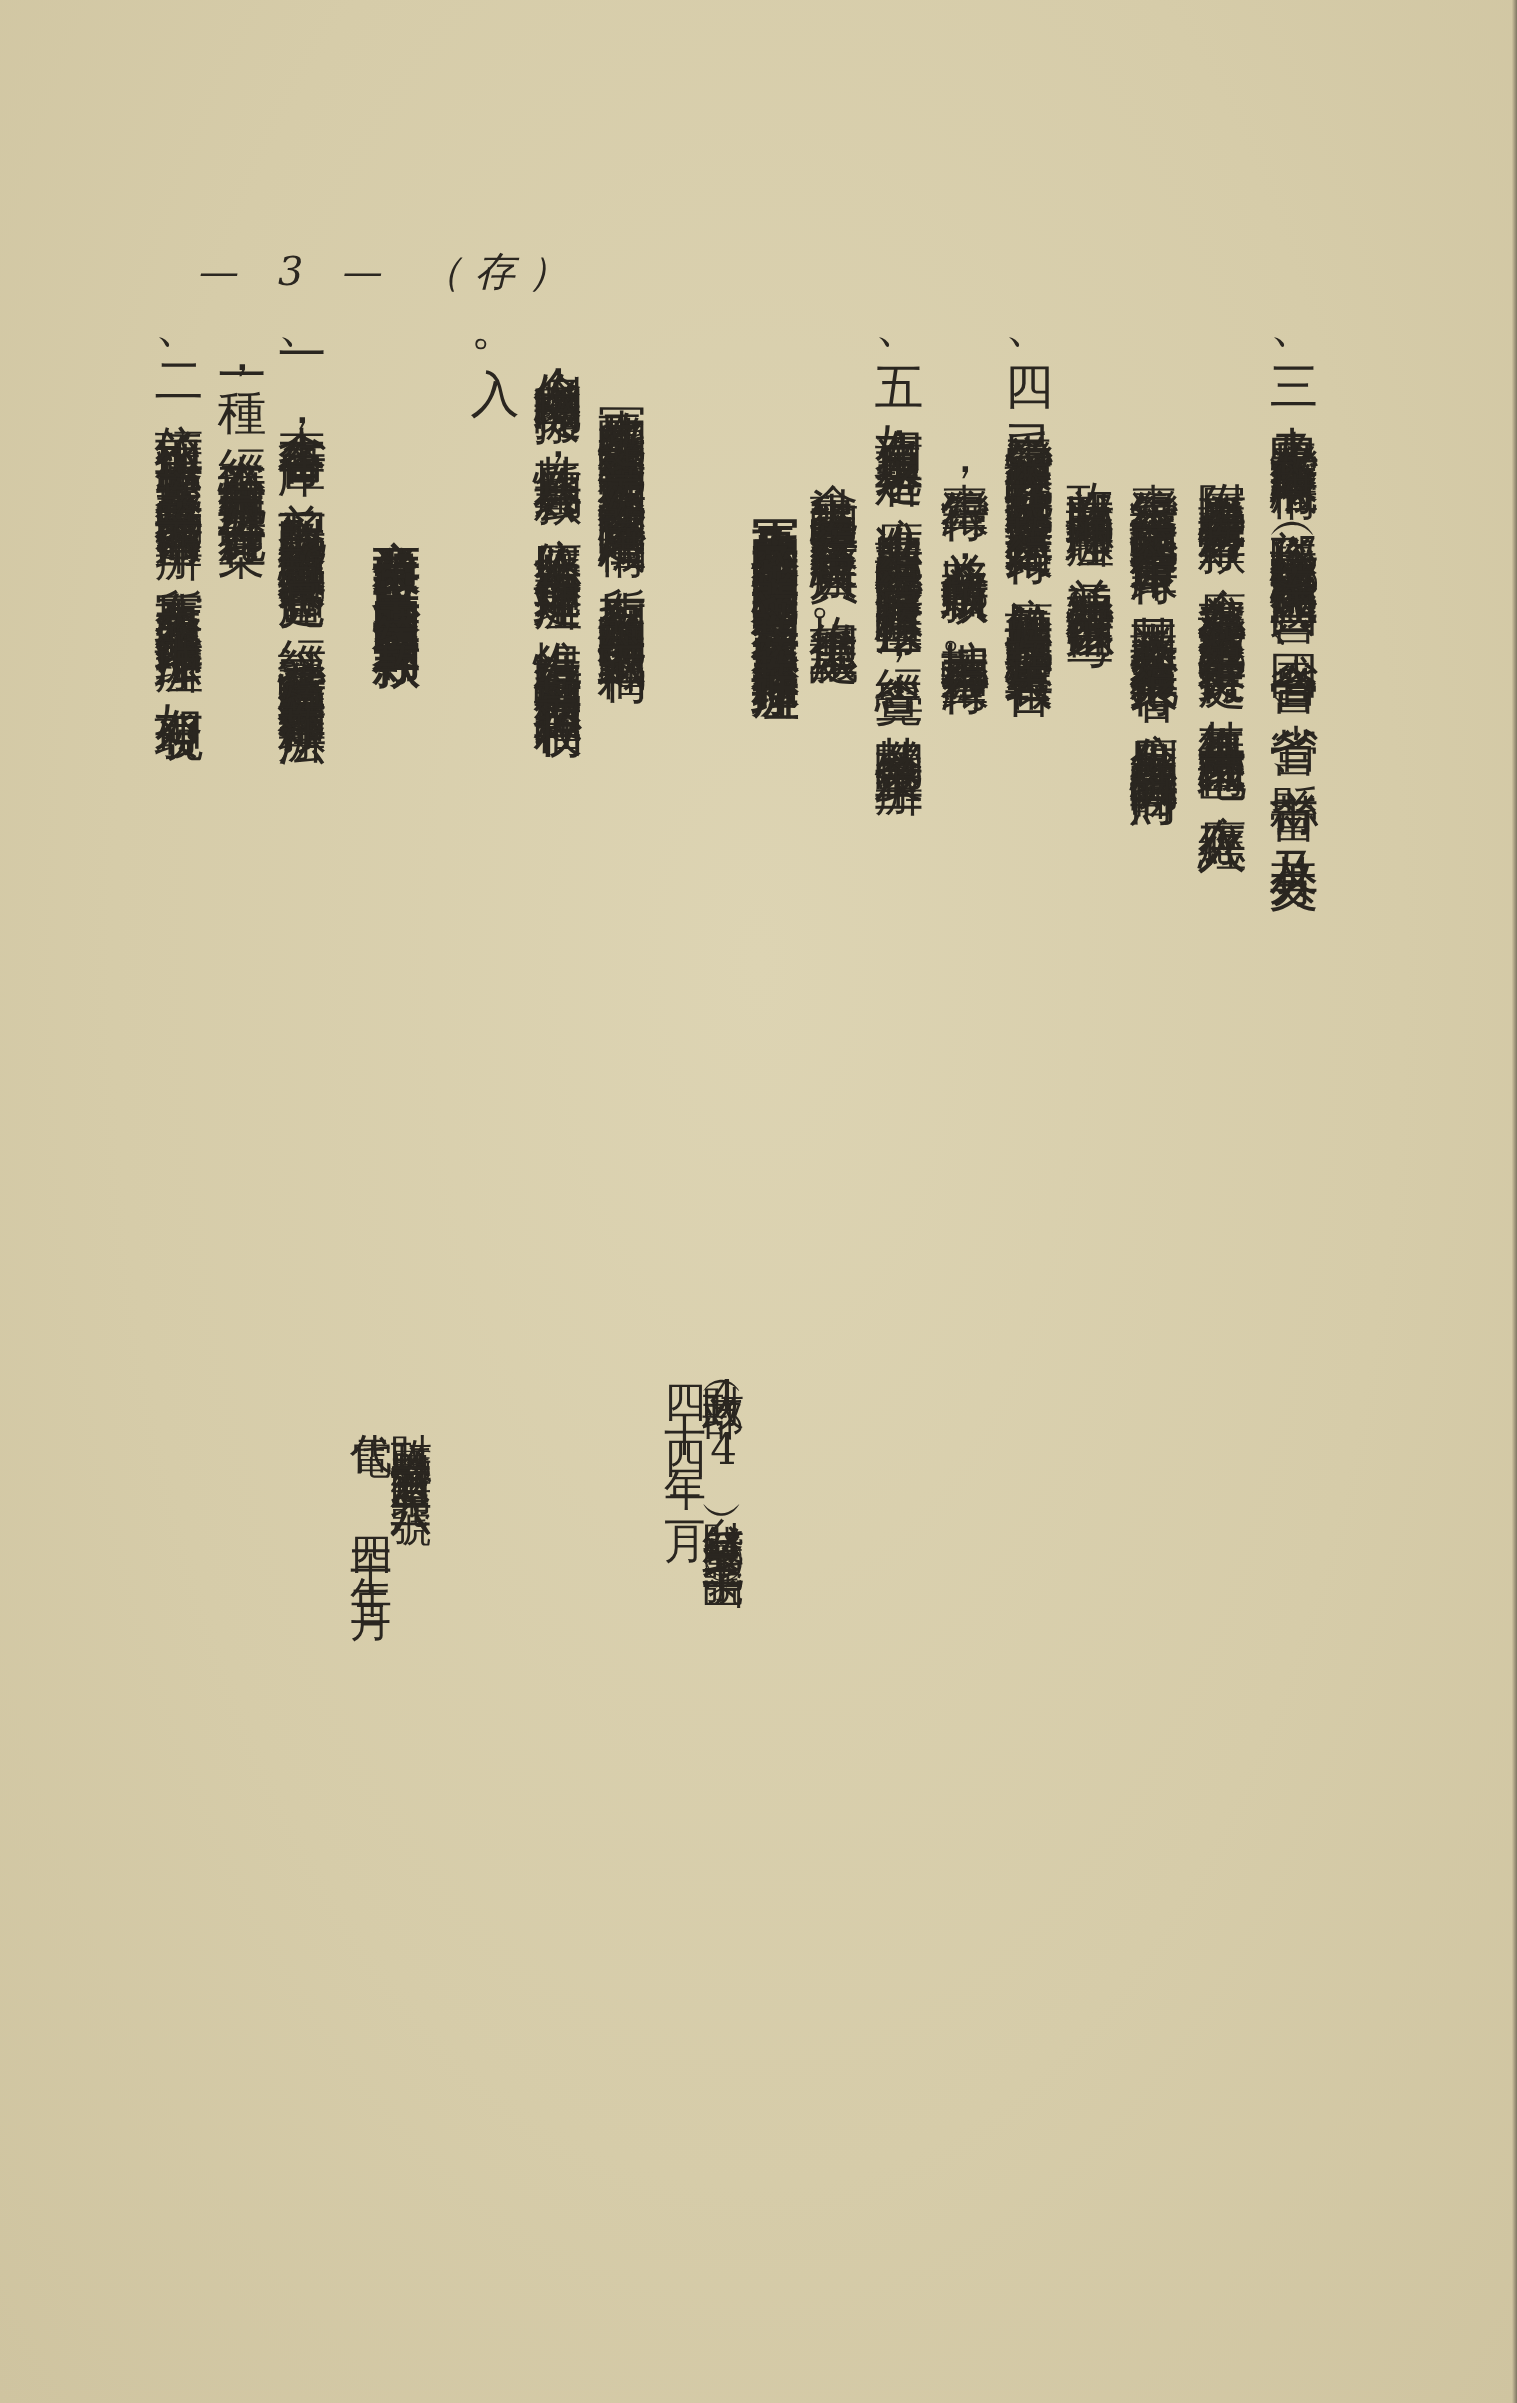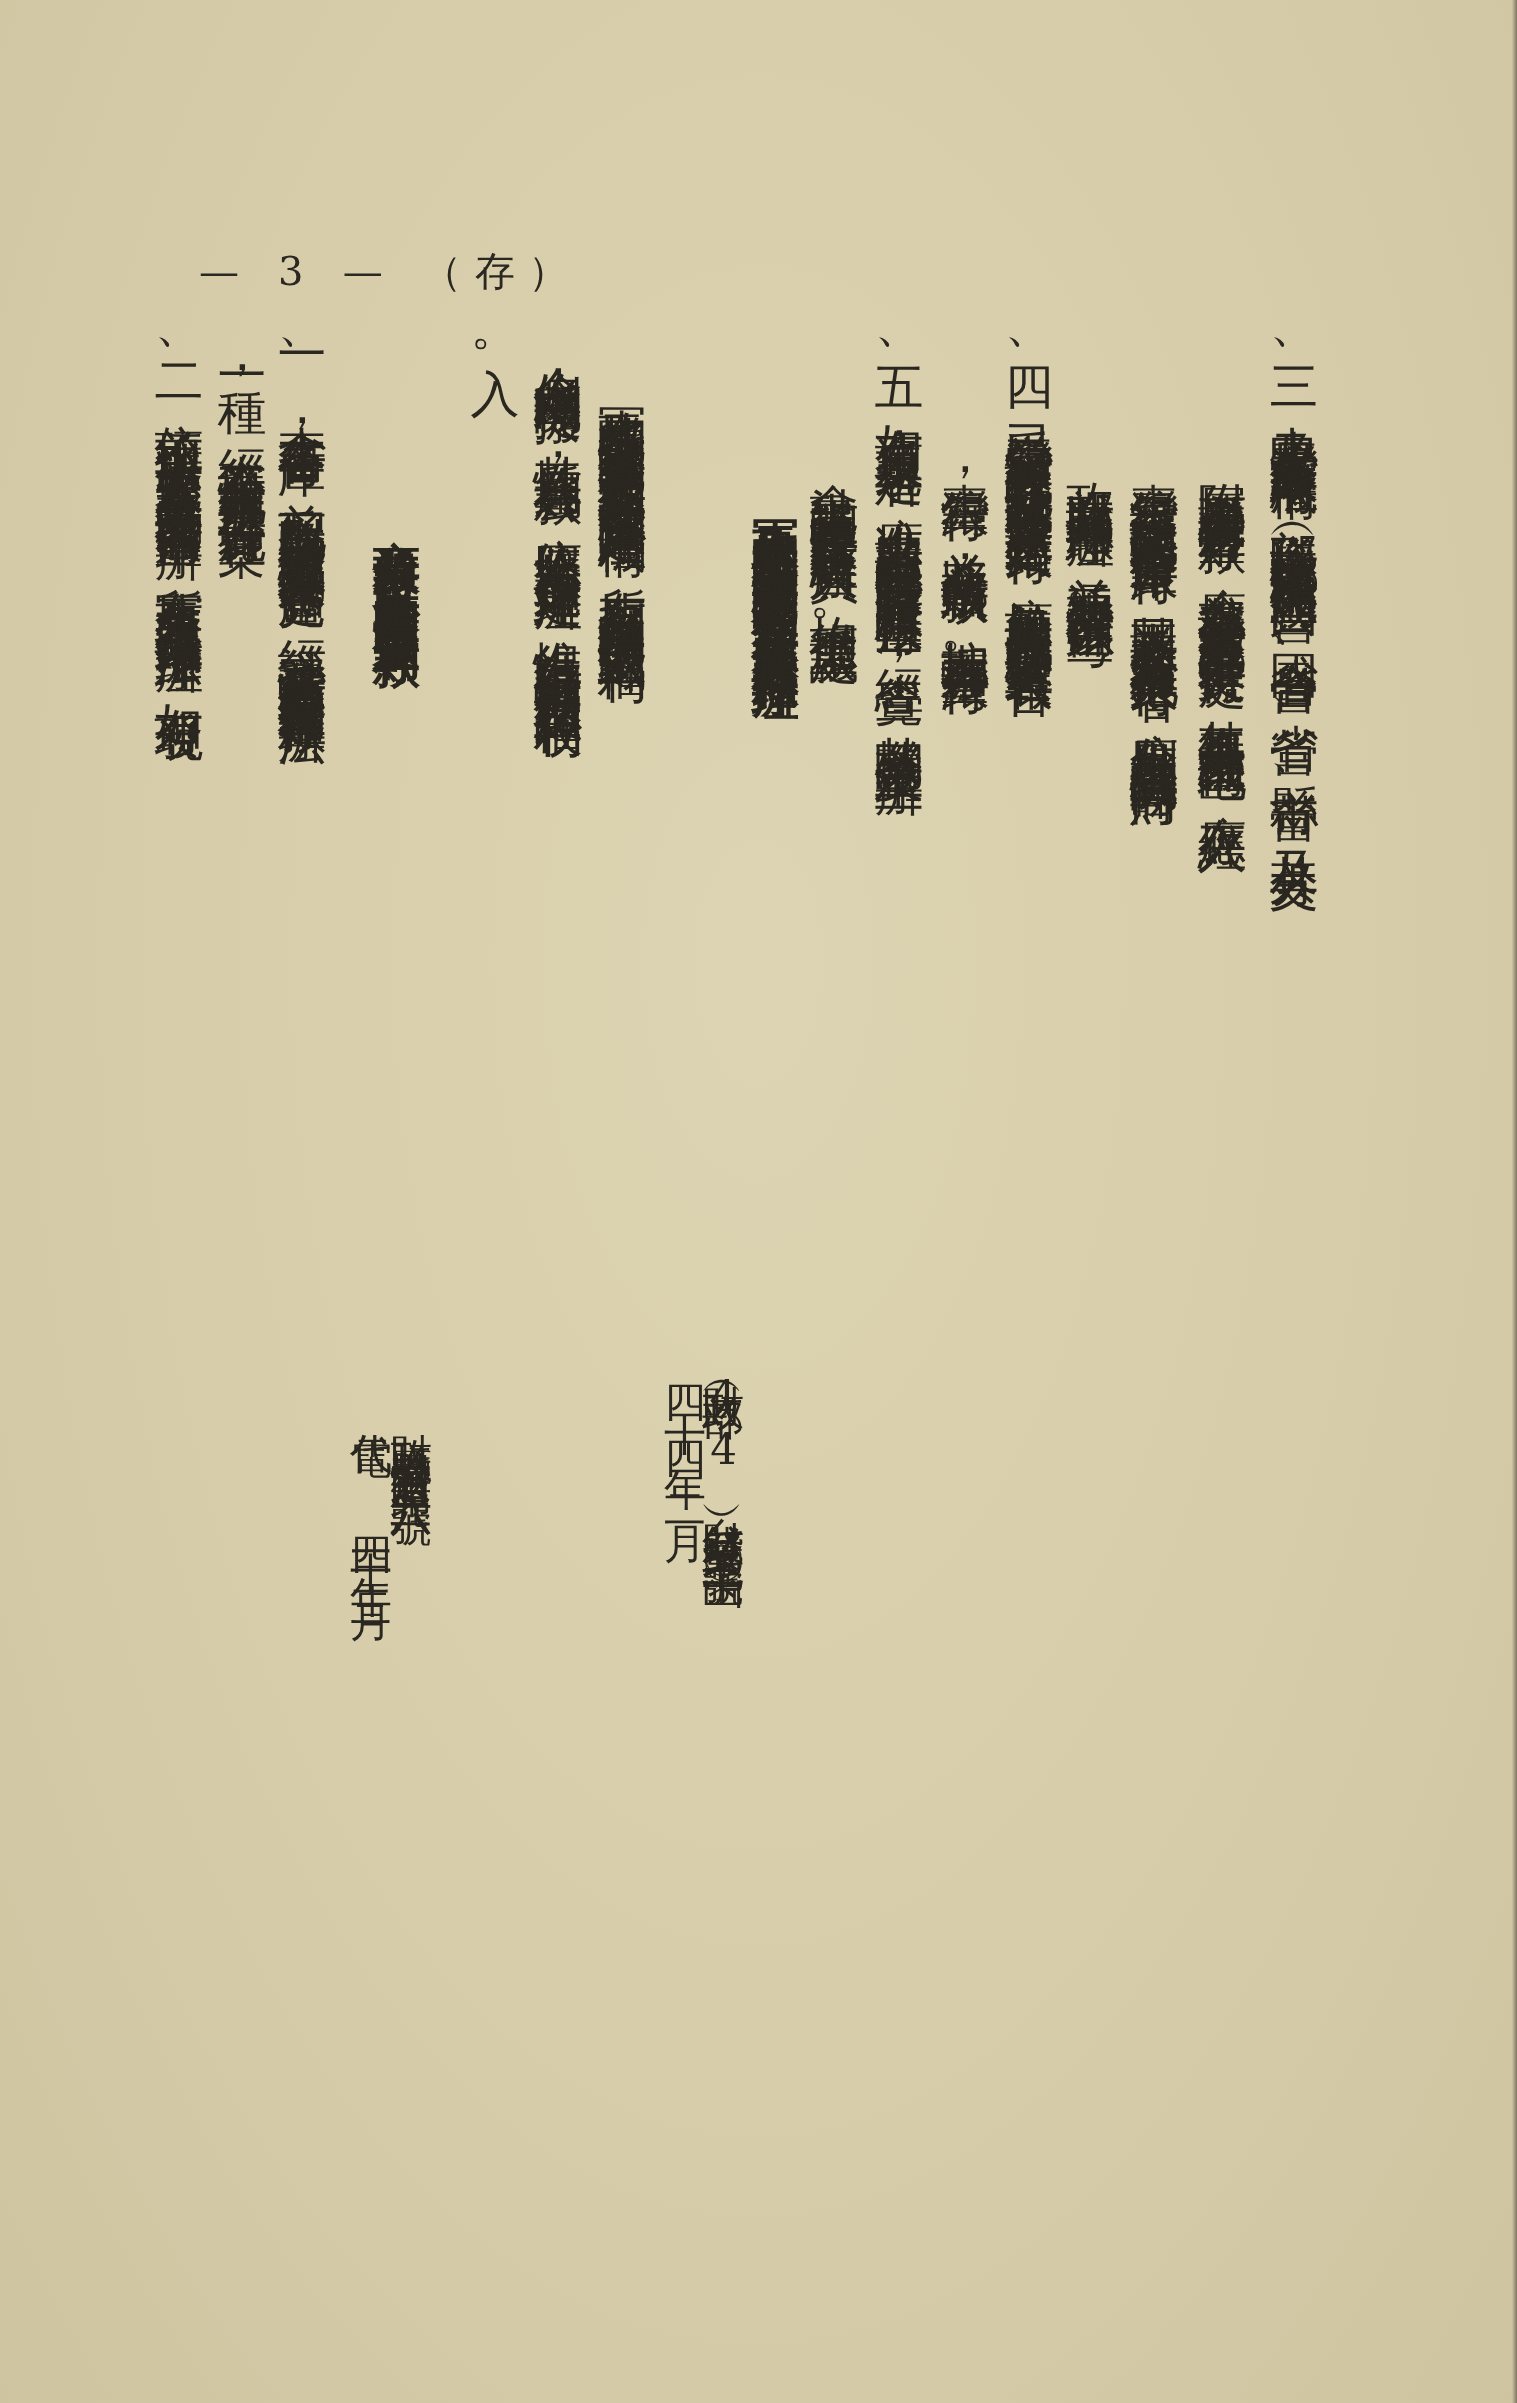--- a/index.html
+++ b/index.html
@@ -13,20 +13,21 @@
   }
   .page-edge {
     position: absolute; right: 0; top: 0; width: 5.7px; height: 2404px;
     background: linear-gradient(to right, #cfc4a0, #6e6555);
   }
   .page-number {
     position: absolute; left: 199px; top: 244px;
     font-size: 40px; letter-spacing: 13.2px; color: #2b2721;
     font-family: "DejaVu Serif", serif;
     white-space: nowrap;
+    font-style: italic;
   }
   .col {
     position: absolute;
     writing-mode: vertical-rl;
     text-orientation: upright;
     font-size: 49px;
     line-height: 57px;
     letter-spacing: 4.2px;
     white-space: nowrap;
     font-family: "DejaVu Serif", "Liberation Serif", serif;

